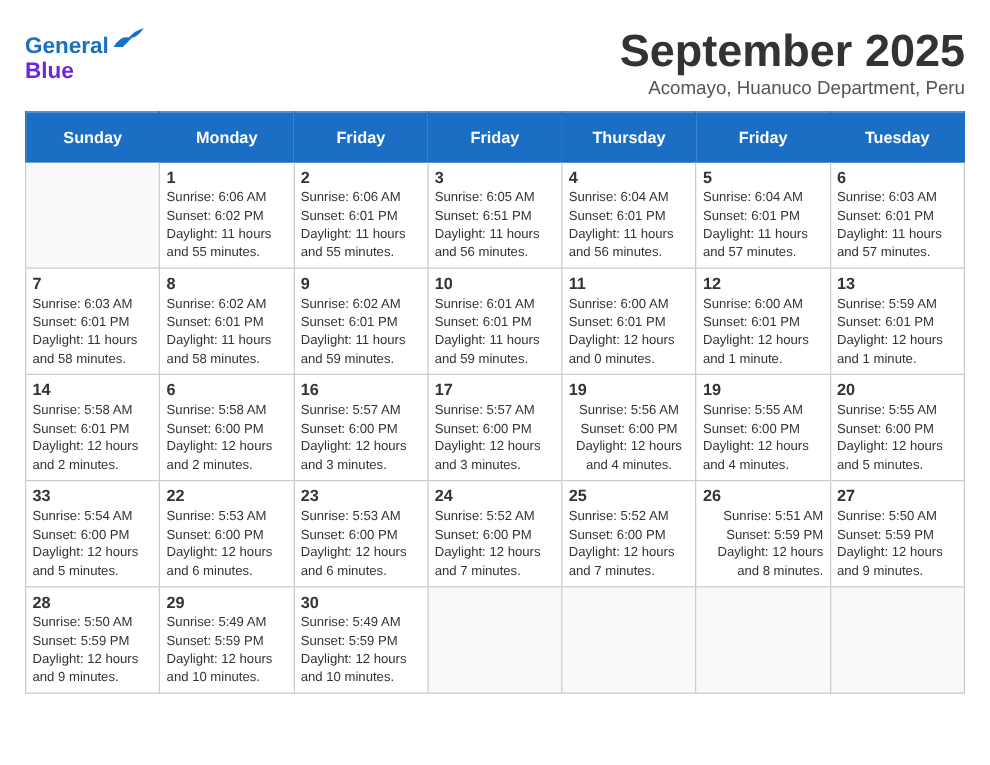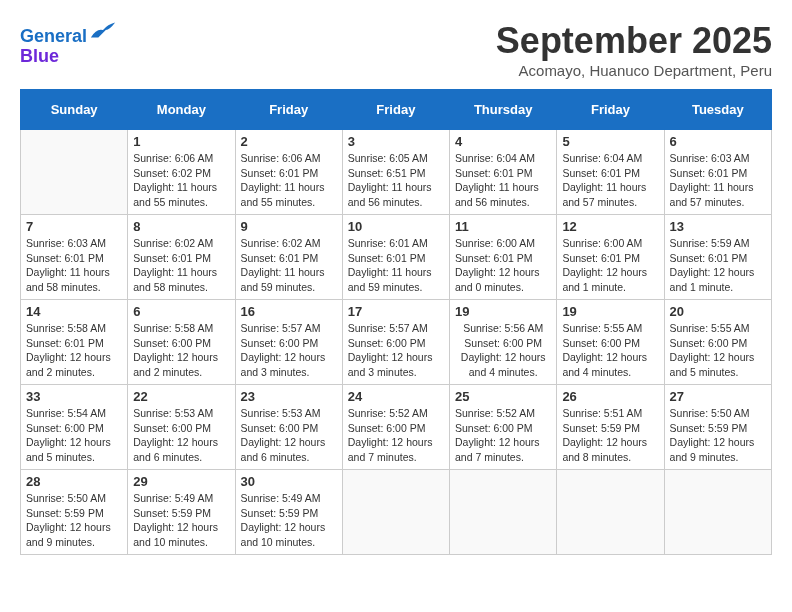--- a/index.html
+++ b/index.html
@@ -295,21 +295,21 @@
         </td>
         <td>
           <span class="day-number">25</span>
           <div class="day-info" style="white-space: pre-line;">Sunrise: 5:52 AM
 Sunset: 6:00 PM
 Daylight: 12 hours
 and 7 minutes.</div>
         </td>
         <td>
           <span class="day-number">26</span>
-          <div class="day-info" style="white-space: pre-line;">Sunrise: 5:51 AM
+          <div class="day-info" style="white-space: pre-line; text-align: right;">Sunrise: 5:51 AM
 Sunset: 5:59 PM
 Daylight: 12 hours
 and 8 minutes.</div>
         </td>
         <td>
           <span class="day-number">27</span>
           <div class="day-info" style="white-space: pre-line;">Sunrise: 5:50 AM
 Sunset: 5:59 PM
 Daylight: 12 hours
 and 9 minutes.</div>

